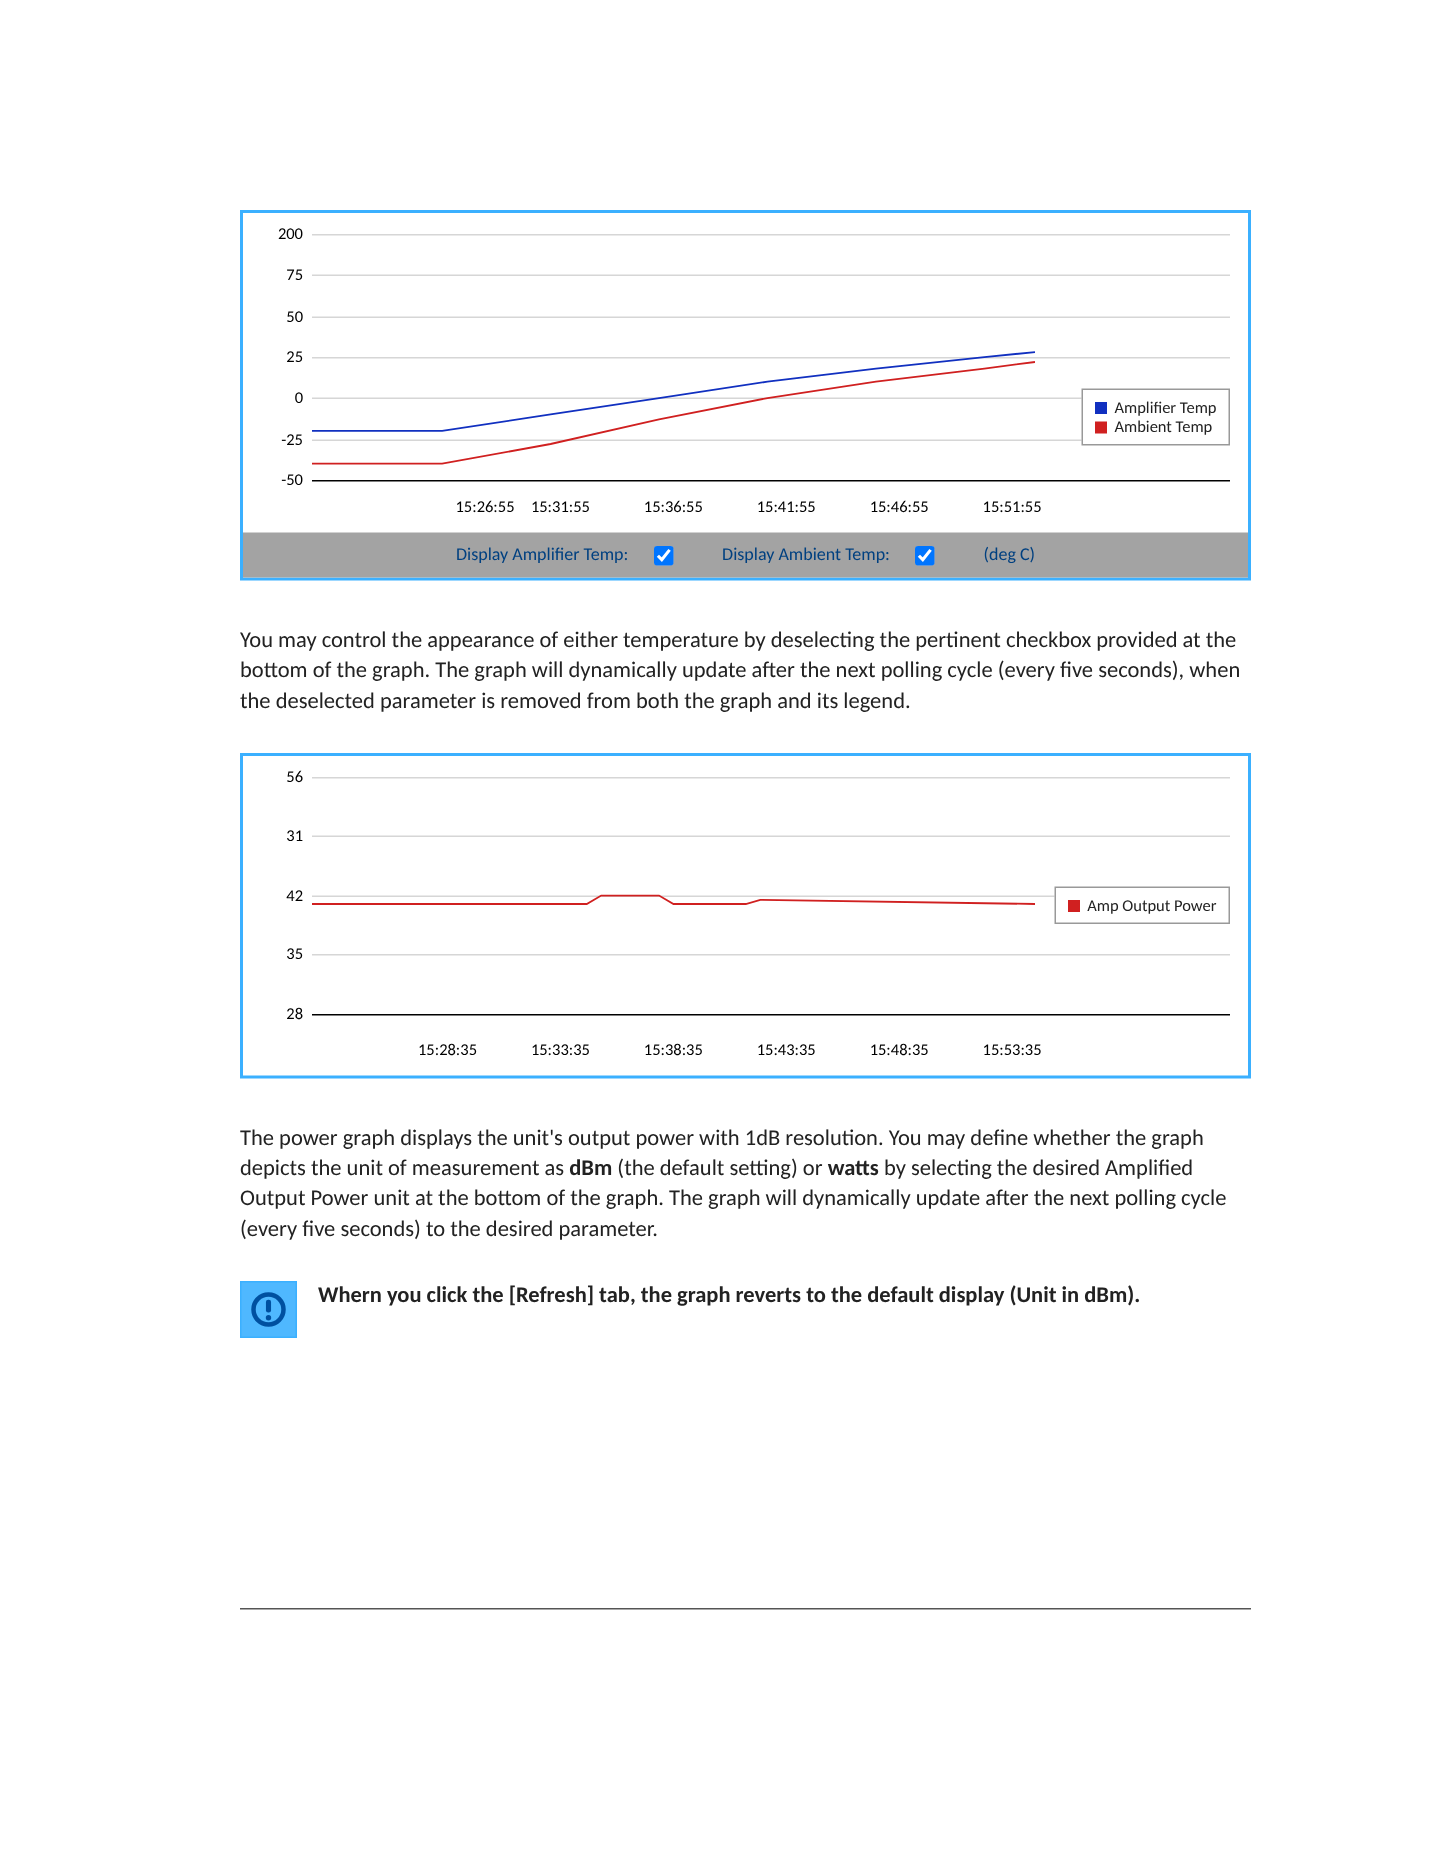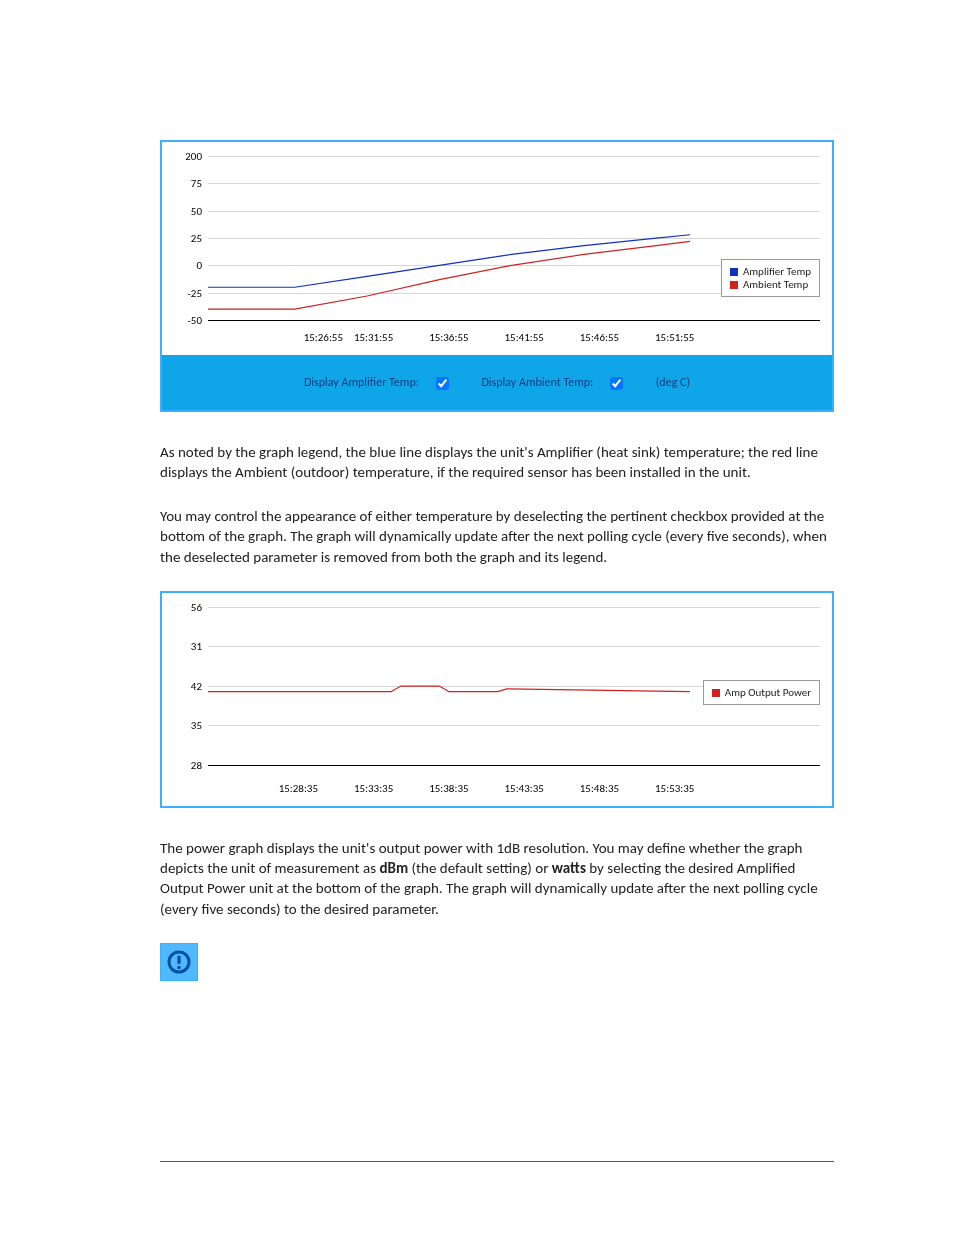--- a/index.html
+++ b/index.html
@@ -12,21 +12,21 @@
   .yaxis{position:absolute;left:-34px;top:0;bottom:0;width:30px;}
   .ytick{position:absolute;right:2px;font-size:11px;color:#000;transform:translateY(-50%);}
   .data-window{position:absolute;left:0;right:130px;top:0;bottom:0;overflow:visible;}
   .xaxis{position:absolute;left:0;right:130px;height:18px;}
   .xtick{position:absolute;transform:translateX(-50%);font-size:11px;color:#000;}
   
   .legend{position:absolute;right:0;border:1px solid #999;background:#fff;padding:5px 8px;font-size:11px;}
   .legend div{display:flex;align-items:center;gap:5px;}
   .sw{width:8px;height:8px;display:inline-block;}
   
-  .chart-footer{background:#0ea5e9;color:#004080;font-size:12px;padding:20px 0;text-align:center;}
+  .chart-footer{background:#a3a3a3;color:#004080;font-size:12px;padding:8px 0;text-align:center;}
   .chart-footer label{margin:0 10px 0 0;}
   .chart-footer input[type=checkbox],.chart-footer input[type=radio]{vertical-align:middle;margin:0 2px 0 4px;}
   .footer-seg{display:inline-block;margin:0 14px;}
   
   .para{font-size:15px;line-height:1.35;color:#222;margin:0 0 24px 0;}
   
   .note{display:flex;align-items:flex-start;gap:14px;margin-top:6px;}
   .note-icon{width:36px;height:36px;flex:none;border:1px solid #3bb0ff;background:#4fb8ff;display:flex;align-items:center;justify-content:center;}
   .note-text{font-size:15px;line-height:1.35;font-weight:700;}
   .regular{font-weight:400;}
@@ -93,21 +93,20 @@
         <input type="checkbox" checked="" style="">
       </span>
       <span class="footer-seg">
         <label>Display Ambient Temp:</label>
         <input type="checkbox" checked="" style="">
       </span>
       <span class="footer-seg">(deg C)</span>
     </div>
   </div>
 
-  <p class="para">As noted by the graph legend, the blue line displays the unit's Amplifier (heat sink) temperature; the red line displays the Ambient (outdoor) temperature, if the required sensor has been installed in the unit.</p>
   <p class="para">You may control the appearance of either temperature by deselecting the pertinent checkbox provided at the bottom of the graph. The graph will dynamically update after the next polling cycle (every five seconds), when the deselected parameter is removed from both the graph and its legend.</p>
 
   <div class="chart-frame">
     <div class="plot-area">
       <div class="plot" id="plot1">
         <div class="yaxis" id="yaxis1">
             <div class="ytick" style="top: 90.3226%;">28</div>
             <div class="ytick" style="top: 67.7419%;">35</div>
             <div class="ytick" style="top: 45.1613%;">42</div>
             <div class="ytick" style="top: 22.5806%;">31</div>
@@ -149,16 +148,17 @@
   </p>
 
   <div class="note">
     <div class="note-icon">
       <svg width="26" height="26" viewBox="0 0 26 26">
         <circle cx="13" cy="13" r="10" fill="none" stroke="#0050a0" stroke-width="3"></circle>
         <rect x="11.3" y="6.5" width="3.4" height="8.5" rx="1.5" fill="#0050a0"></rect>
         <circle cx="13" cy="18.5" r="1.8" fill="#0050a0"></circle>
       </svg>
     </div>
+    <div class="note-text">Whern you click the [Refresh] tab, the graph reverts to the default display (Unit in dBm).</div>
   </div>
 
   <hr class="page-rule">
 </div>
 
 </body></html>

